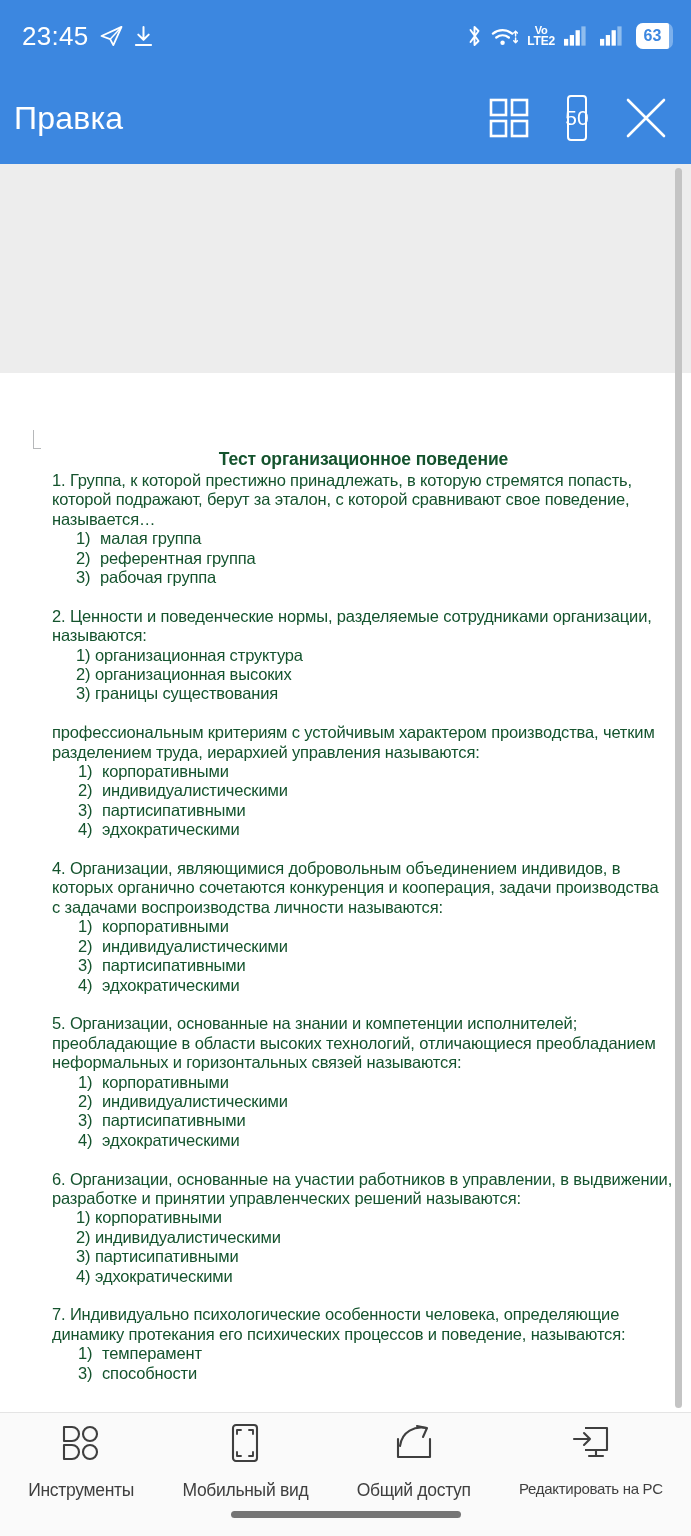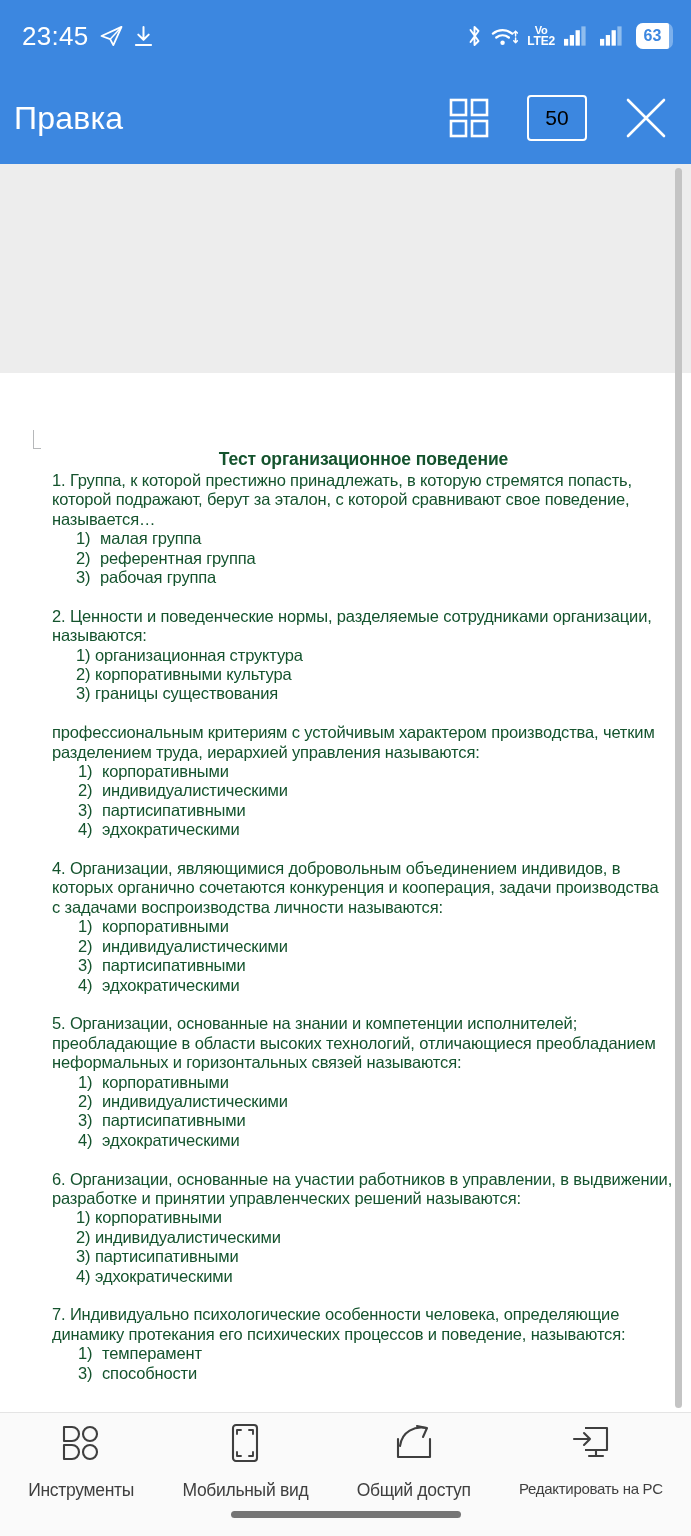--- a/index.html
+++ b/index.html
@@ -49,23 +49,23 @@
     position:absolute; top:72px; left:0; width:691px; height:92px;
     background:#3c87e0;
     display:flex; align-items:center; justify-content:space-between;
     padding:0 18px 0 14px;
   }
   .app-title{ color:#fff; font-size:32px; font-weight:400; letter-spacing:.2px; }
   .appbar-actions{ display:flex; align-items:center; gap:36px; padding-right:4px;}
   .hdr-btn{ display:flex; align-items:center; justify-content:center; cursor:pointer; }
 
   .zoom-box{
-    width:60px; height:46px; border:2.5px solid #fff; border-radius:4px;
+    width:20px; height:46px; border:2.5px solid #fff; border-radius:4px;
     display:flex; align-items:center; justify-content:center;
-    color:#000000; font-size:21px; font-weight:400;
+    color:#ffffff; font-size:21px; font-weight:400;
   }
 
   
   .docview{
     position:absolute; top:164px; left:0; width:691px; height:1248px;
     background:#ffffff; overflow:hidden;
   }
   .gray-strip{
     position:absolute; top:0; left:0; width:691px; height:209px;
     background:#ededed;
@@ -226,21 +226,21 @@
         <li><span class="num">3)</span><span>рабочая группа</span></li>
       </ul>
     </div>
     <div class="gap"></div>
 
     <div class="q">
       <div class="q-stem">2. Ценности и поведенческие нормы, разделяемые сотрудниками организации,</div>
       <div class="q-stem">называются:</div>
       <ul class="opts tight">
         <li><span class="num">1)</span><span>организационная структура</span></li>
-        <li><span class="num">2)</span><span>корпоративными культура</span></li>
+        <li><span class="num">2)</span><span>организационная высоких</span></li>
         <li><span class="num">3)</span><span>границы существования</span></li>
       </ul>
     </div>
     <div class="gap"></div>
 
     <div class="q">
       <div class="q-stem">профессиональным критериям с устойчивым характером производства, четким</div>
       <div class="q-stem">разделением труда, иерархией управления называются:</div>
       <ul class="opts wide">
         <li><span class="num">1)</span><span>корпоративными</span></li>

